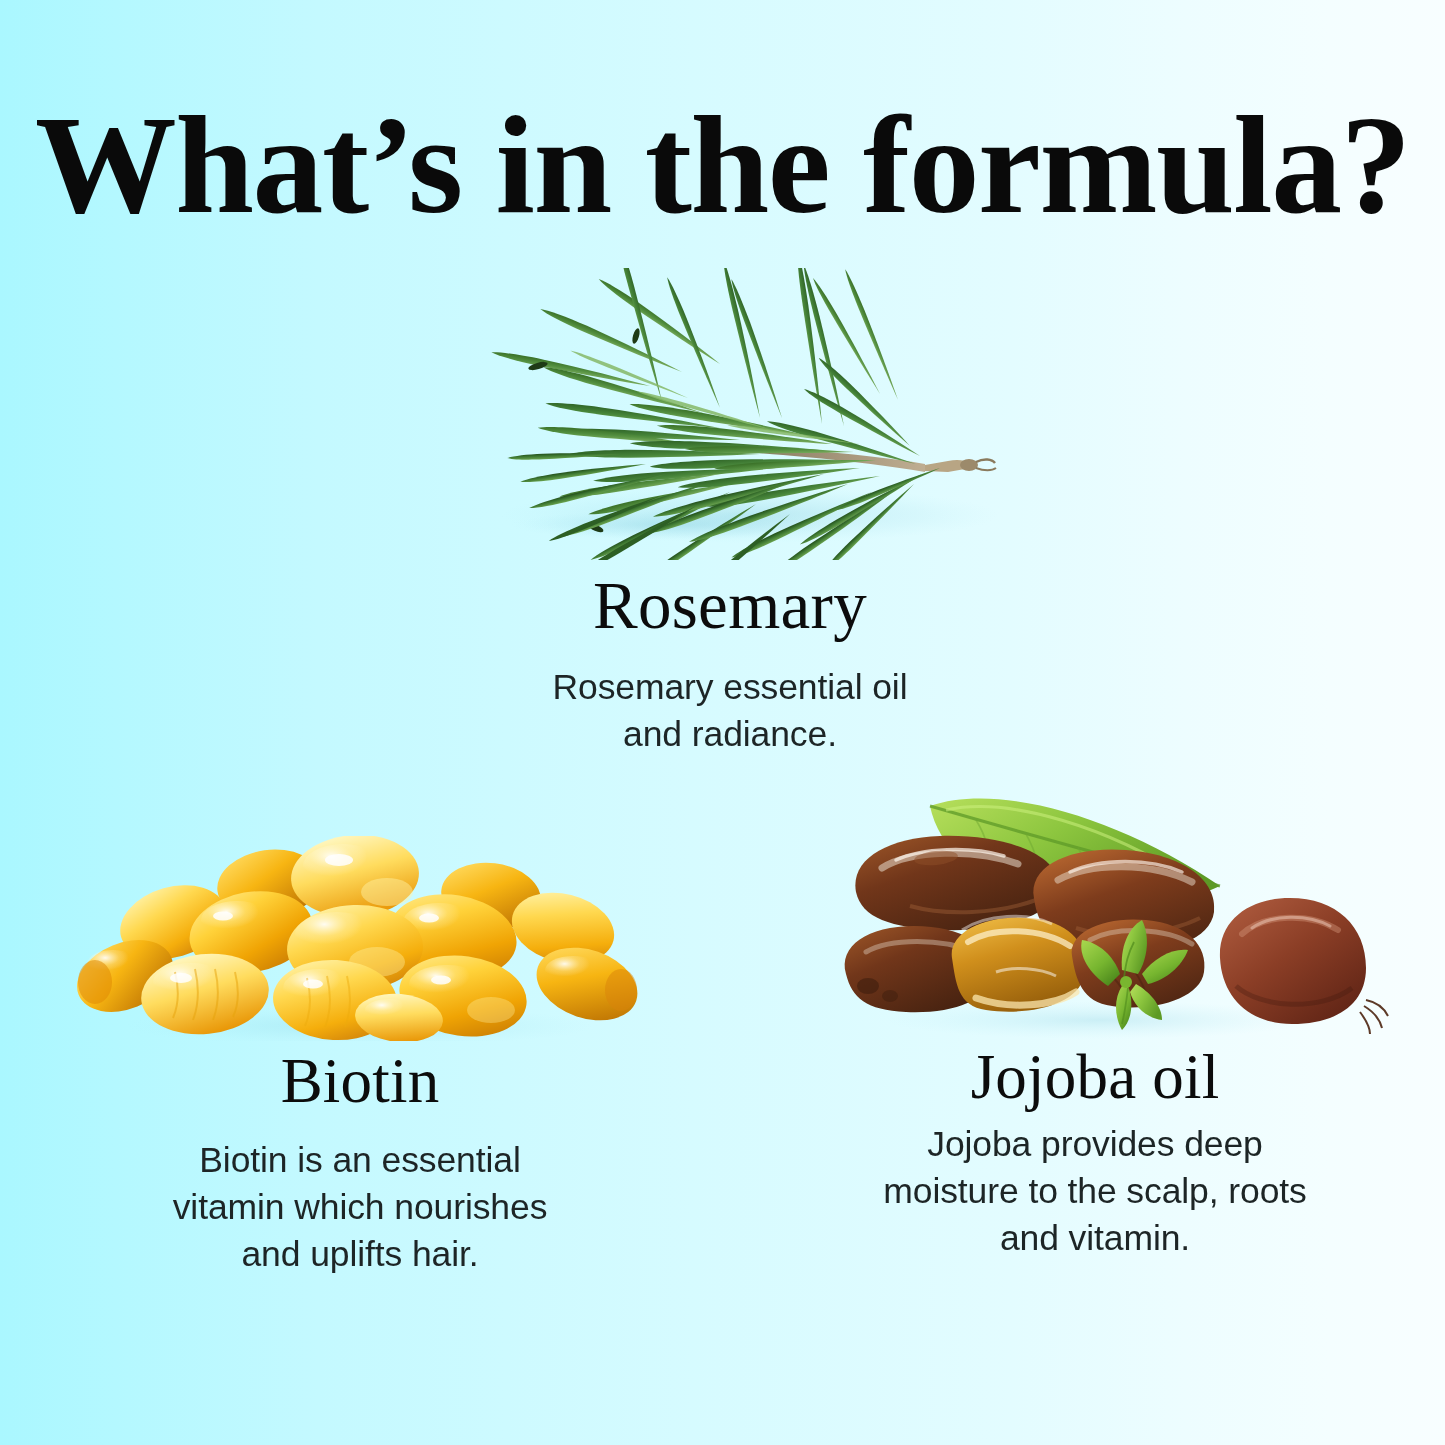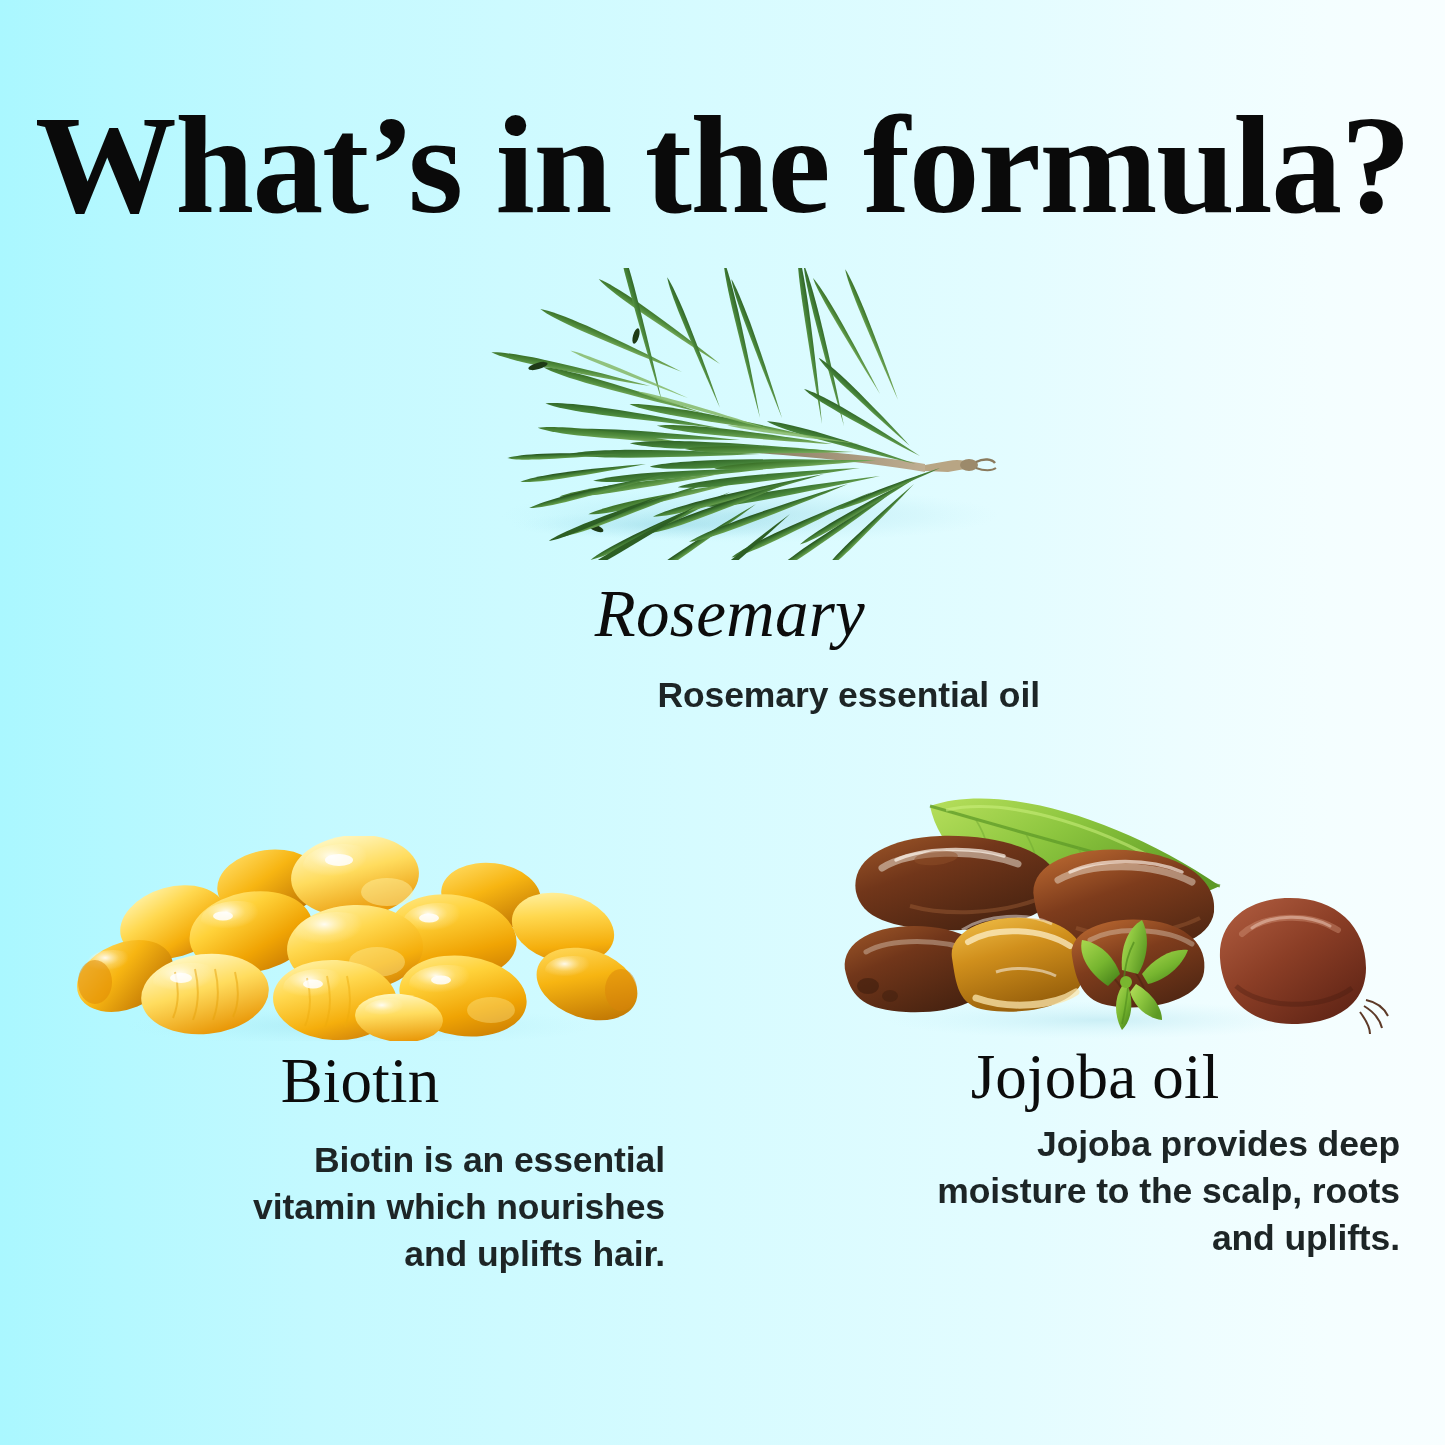--- a/index.html
+++ b/index.html
@@ -42,37 +42,36 @@
   
   .ing-name {
     font-family:"Liberation Serif", serif;
     font-weight:400;
     color:#0c0c0c;
     text-align:center;
     line-height:1.0;
   }
   .ing-desc {
     font-family:"Liberation Sans", sans-serif;
-    font-weight:700;
+    font-weight:400;
     color:#1d2526;
-    text-align:right;
+    text-align:center;
   }
 
   
   #rosemary-group {
     position:absolute;
     left:420px; top:268px;
     width:620px;
   }
   #rosemary-art { width:620px; height:292px; display:block; }
   #rosemary-name {
     font-size:67px;
-    margin-top:20px;
+    margin-top:12px;
     letter-spacing:0.3px;
-    font-style:italic;
   }
   #rosemary-desc {
     font-size:35.5px;
     line-height:1.33;
     margin-top:25px;
     letter-spacing:-0.1px;
   }
 
   
   #biotin-group {
@@ -250,20 +249,21 @@
       <use href="#rgNeedle" transform="translate(276,238) rotate(150) scale(0.95,0.95)"></use>
       <use href="#rgNeedle" transform="translate(240,228) rotate(158) scale(0.85,0.9)"></use>
       <use href="#rgNeedle" transform="translate(370,246) rotate(140) scale(0.9,0.95)"></use>
     </g>
   </svg>
 
   <div id="rosemary-name" class="ing-name">Rosemary</div>
 
   <div id="rosemary-desc" class="ing-desc">
     <div>Rosemary essential oil</div>
+    <div>and radiance.</div>
   </div>
 </div>
 
 <div id="biotin-group">
 
   <svg id="biotin-art" viewBox="0 0 610 205" xmlns="http://www.w3.org/2000/svg">
     <defs>
       <linearGradient id="capA" x1="0.15" y1="0" x2="0.8" y2="1">
         <stop offset="0%" stop-color="#ffe98a"></stop>
         <stop offset="30%" stop-color="#ffd23a"></stop>
@@ -508,15 +508,15 @@
       <path d="M338 226 C 336 242, 334 254, 332 262" stroke="#4f8a1c" stroke-width="1.8" fill="none" opacity="0.6"></path>
       <ellipse cx="336" cy="220" rx="6" ry="6" fill="#79b62f"></ellipse>
     </g>
   </svg>
 
   <div id="jojoba-name" class="ing-name">Jojoba oil</div>
 
   <div id="jojoba-desc" class="ing-desc">
     <div>Jojoba provides deep</div>
     <div>moisture to the scalp, roots</div>
-    <div>and uplifts.</div>
+    <div>and vitamin.</div>
   </div>
 </div>
 
 </body></html>

